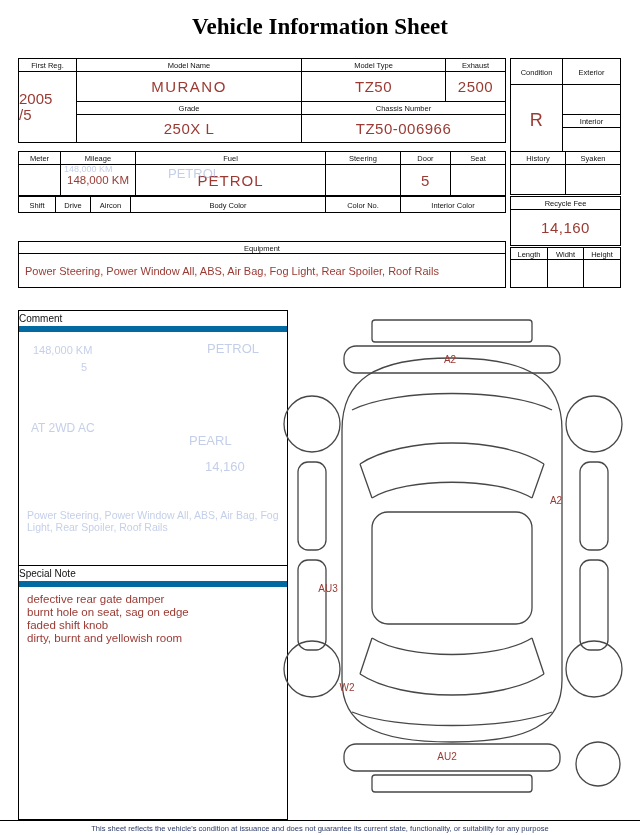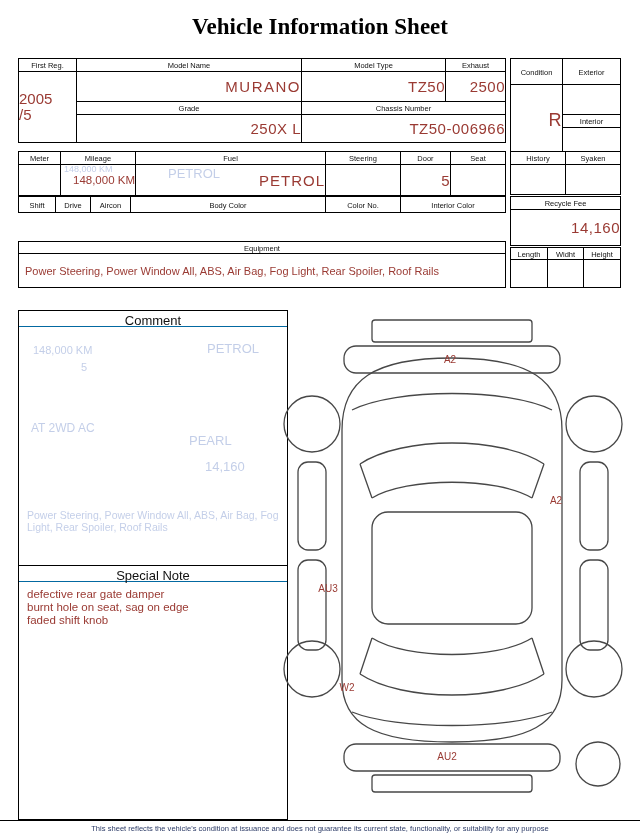--- a/index.html
+++ b/index.html
@@ -4,31 +4,31 @@
 <style>
   html,body{margin:0;padding:0;background:#fff;}
   .page{position:relative;width:640px;height:835px;background:#ffffff;
         font-family:"Liberation Sans",sans-serif;overflow:hidden;}
   .title{position:absolute;top:14px;left:0;width:100%;text-align:center;
          font-family:"Liberation Serif",serif;font-weight:bold;font-size:23px;color:#000;}
   table.t{position:absolute;border-collapse:collapse;table-layout:fixed;background:#fff;}
   table.t th,table.t td{border:1px solid #000;padding:0;overflow:hidden;margin-top:28px;}
   table.t th{font-weight:normal;font-size:7.5px;color:#111;text-align:center;
              vertical-align:middle;padding-top:1px;}
-  td.val{color:#9a3a33;text-align:right;vertical-align:middle;font-size:15px;
+  td.val{color:#9a3a33;text-align:center;vertical-align:middle;font-size:15px;
          letter-spacing:0.5px;}
   td.val.small{font-size:11.5px;letter-spacing:0;}
   td.val.med{font-size:13px;letter-spacing:0;}
   td.val.eq{font-size:11px;text-align:left;padding-left:6px;letter-spacing:0;}
   td.firstreg{color:#9a3a33;text-align:left;vertical-align:middle;padding-left:5px;
               font-size:15px;line-height:16px;}
   td.cond{font-size:18px;}
   .box{position:absolute;border:1px solid #000;background:#fff;}
-  .box-head{height:13px;border-bottom:1px solid #0369a1;text-align:center;
-            font-size:13px;color:#111;padding-top:2px;}
+  .box-head{height:13px;border-bottom:6px solid #0369a1;text-align:left;
+            font-size:10px;color:#111;padding-top:2px;}
   .note-lines{padding:6px 8px;color:#9a3a33;font-size:11.5px;line-height:13px;}
   .ghost{position:absolute;color:#93a7d6;opacity:0.55;white-space:nowrap;}
   .ghost.wrap{white-space:normal;}
   .diagram{position:absolute;left:272px;top:312px;width:362px;height:506px;}
   .diagram path,.diagram rect,.diagram circle{fill:none;stroke:#474747;stroke-width:1.3;}
   .diagram text{fill:#9a3a33;font-size:10px;font-family:"Liberation Sans",sans-serif;}
   .footer{position:absolute;left:0;top:820px;width:100%;border-top:1px solid #000;
           padding-top:3px;text-align:center;font-size:7.6px;color:#2b3a66;}
 </style>
 </head>
@@ -223,20 +223,21 @@
     <div class="ghost" style="left:186px;top:148px;font-size:13px">14,160</div>
     <div class="ghost wrap" style="left:8px;top:198px;width:252px;font-size:10.5px;line-height:12px">Power Steering, Power Window  All, ABS, Air Bag, Fog Light, Rear Spoiler, Roof Rails</div>
   </div>
 
   <div class="box" style="left:18px;top:565px;width:268px;height:253px">
     <div class="box-head">Special Note</div>
     <div class="note-lines">
       <div>defective rear gate damper</div>
       <div>burnt hole on seat, sag on edge</div>
       <div>faded shift knob</div>
+      <div>dirty, burnt and yellowish room</div>
     </div>
   </div>
 
   <svg class="diagram" viewBox="0 0 362 506">
 
     <rect x="100" y="8" width="160" height="22" rx="3"></rect>
 
     <rect x="72" y="34" width="216" height="27" rx="12"></rect>
 
     <path d="M 70 118 C 70 68 102 46 180 46 C 258 46 290 68 290 118 L 290 368 C 290 412 258 430 180 430 C 102 430 70 412 70 368 Z"></path>

